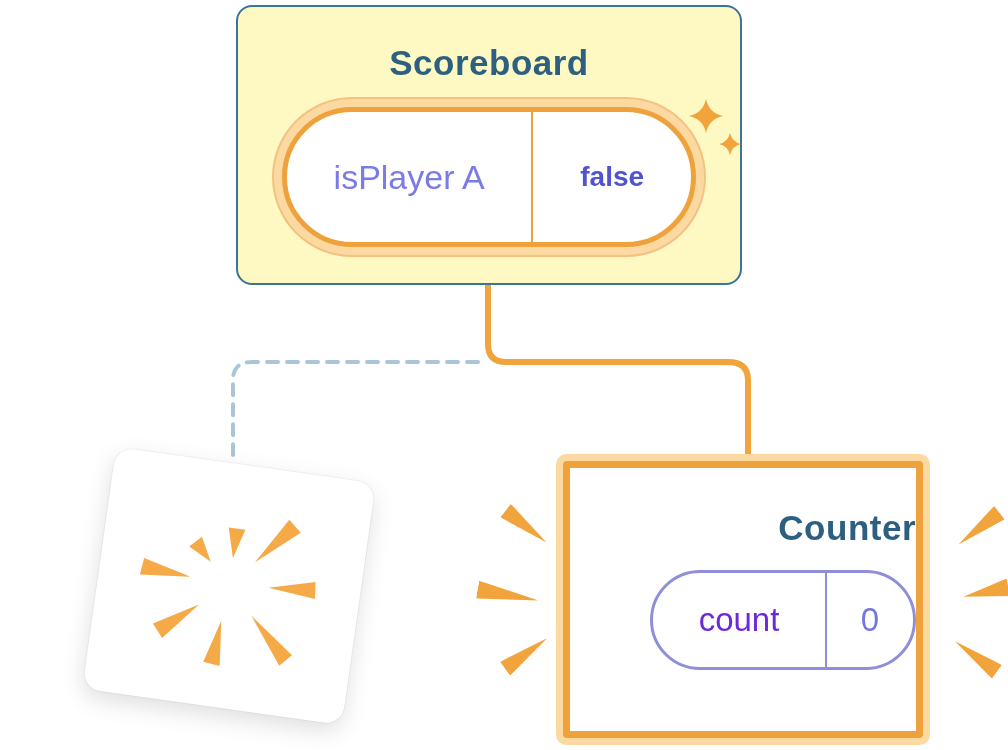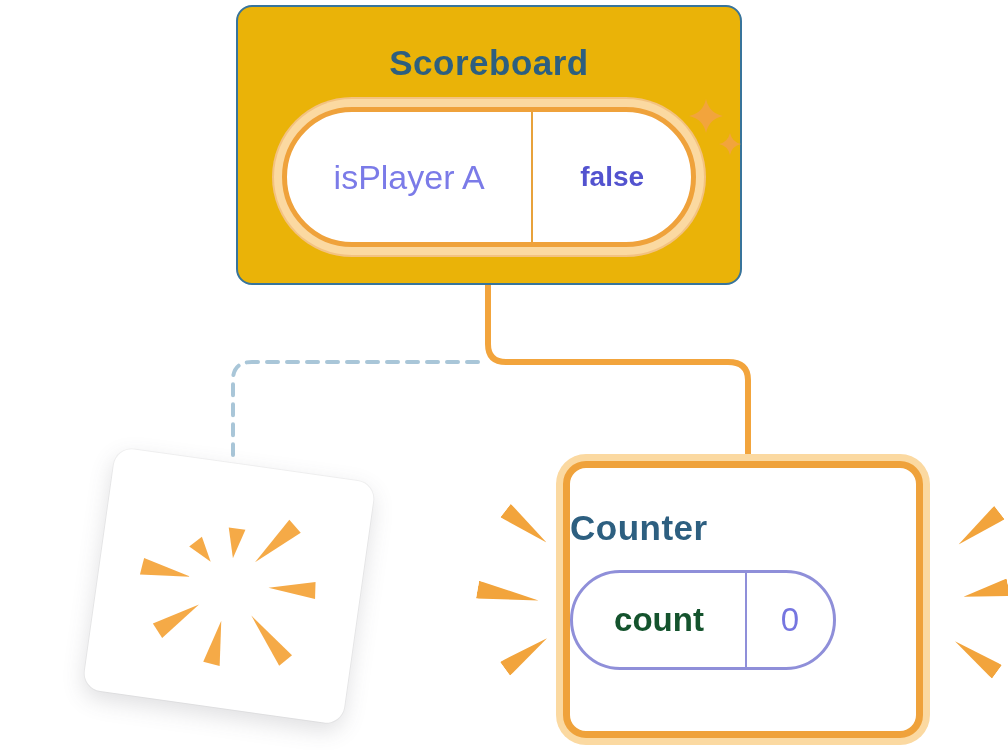--- a/index.html
+++ b/index.html
@@ -3,51 +3,51 @@
 <meta charset="utf-8">
 <style>
   html,body{margin:0;padding:0;background:#fff;}
   .canvas{
     position:relative;width:1008px;height:750px;background:#ffffff;
     overflow:hidden;font-family:"Liberation Sans",sans-serif;
   }
   
   .scoreboard-card{
     position:absolute;left:236px;top:5px;width:506px;height:280px;
-    background:#eab308;border:2px solid #38749B;border-radius:16px;
+    background:#fef9c3;border:2px solid #38749B;border-radius:16px;
     box-sizing:border-box;display:flex;flex-direction:column;align-items:center;
     padding-top:36px;z-index:3;
   }
   .card-title{
     font-size:35px;font-weight:600;color:#2D5F80;text-align:center;
     letter-spacing:.5px;
   }
   .state-pill{
     margin-top:24px;width:414px;height:140px;box-sizing:border-box;
     border:5px solid #EFA23B;border-radius:999px;background:#fff;
     box-shadow:0 0 0 8px #FBD9A1,0 0 0 10px #F3C281;
     display:flex;align-items:stretch;overflow:hidden;
   }
   .pill-cell{display:flex;align-items:center;justify-content:center;}
   .pill-key{flex:1.55;font-size:34px;color:#7B7BE8;}
   .pill-divider-orange{width:2px;background:#E8A23B;}
   .pill-value{flex:1;font-size:28px;font-weight:700;color:#5353CF;}
   
   .counter-card{
     position:absolute;left:563px;top:461px;width:360px;height:277px;
-    background:#fff;border:7px solid #EFA23B;border-radius:23px;
+    background:#fff;border:7px solid #EFA23B;border-radius:4px;
     box-sizing:border-box;box-shadow:0 0 0 7px #FBD9A1;
-    display:flex;flex-direction:column;align-items:flex-start;padding-top:40px;z-index:3;
+    display:flex;flex-direction:column;align-items:flex-end;padding-top:40px;z-index:3;
   }
   .counter-pill{
     margin-top:22px;width:266px;height:100px;box-sizing:border-box;
     border:3px solid #8F8FD9;border-radius:999px;background:#fff;
     display:flex;align-items:stretch;overflow:hidden;
   }
-  .counter-key{flex:2;font-size:33px;color:#14532d;font-weight:bold;}
+  .counter-key{flex:2;font-size:33px;color:#6d28d9;}
   .pill-divider-purple{width:2px;background:#8F8FD9;}
   .counter-value{flex:1;font-size:33px;color:#7676E0;}
   
   .poof-card{
     position:absolute;left:98px;top:464px;width:262px;height:244px;
     background:#fff;border-radius:18px;transform:rotate(8deg);
     box-shadow:0 8px 22px rgba(80,80,90,.18),0 0 0 1px rgba(0,0,0,.04);
     z-index:2;
   }
   .poof-card svg{position:absolute;left:0;top:0;}

